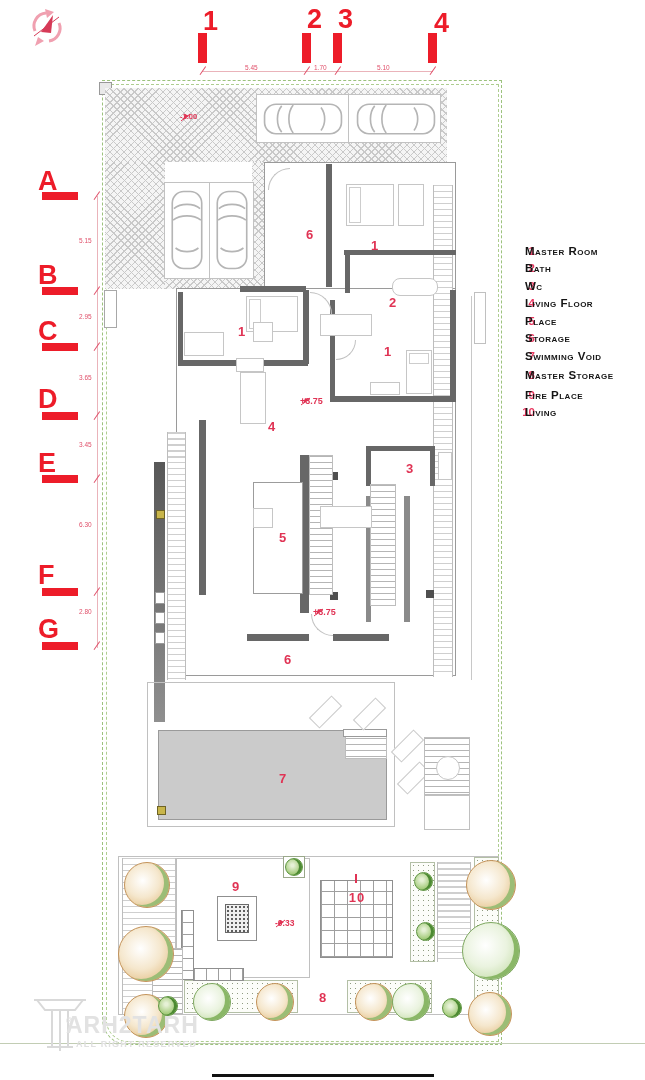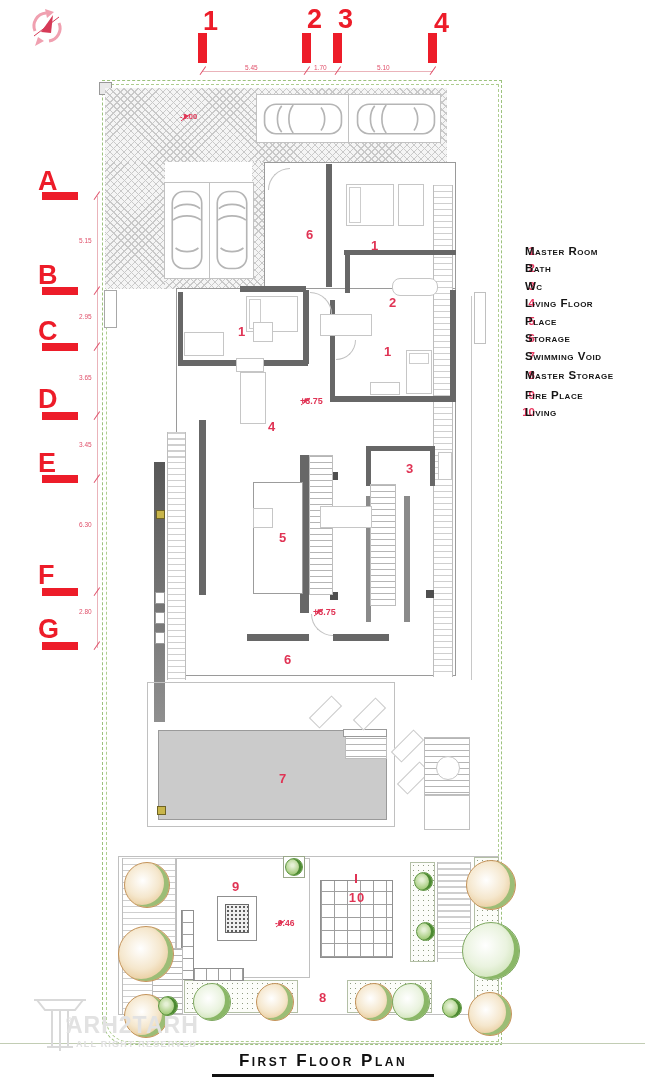--- a/index.html
+++ b/index.html
@@ -364,25 +364,24 @@
         <path d="M1 9 L10 2" stroke="#e03354" fill="none"></path>
         <path d="M3 8 L9 4 L5 2 Z" fill="#e03354"></path>
       </svg>
     <b>+3.75</b>
     </span>
   <span class="elev" style="left:275px;top:923px;font-size:8.5px">
     <svg width="12" height="10" viewBox="0 0 12 10">
         <path d="M1 9 L10 2" stroke="#e03354" fill="none"></path>
         <path d="M3 8 L9 4 L5 2 Z" fill="#e03354"></path>
       </svg>
-    <b>-0.46</b>
+    <b>-0.33</b>
     </span>
 
   <div class="footer-line" style="left:0;top:1043px;width:645px"></div>
-  <div class="footer-title" style="left:323px;top:1051px">First Floor Plan</div>
   <div class="footer-underline" style="left:212px;top:1074px;width:222px"></div>
 
   <svg style="left:33px;top:997px" width="54" height="58" viewBox="0 0 54 58">
     <g fill="none" stroke="#d9d9d9" stroke-width="2">
       <path d="M1 3 H53"></path>
         <path d="M4 3 L12 13 H42 L50 3"></path>
       <path d="M19 13 V50"></path>
         <path d="M27 13 V54"></path>
         <path d="M35 13 V50"></path>
       <path d="M14 50 H40"></path>

